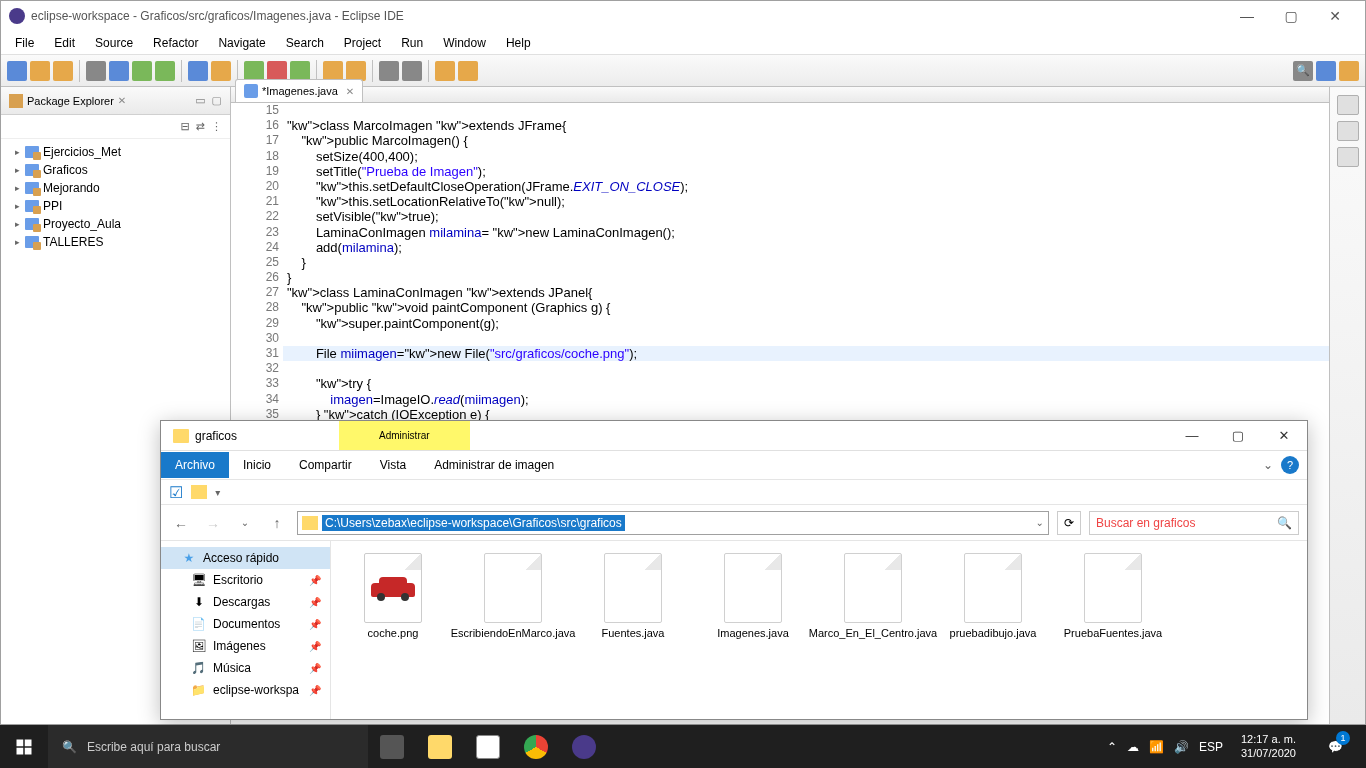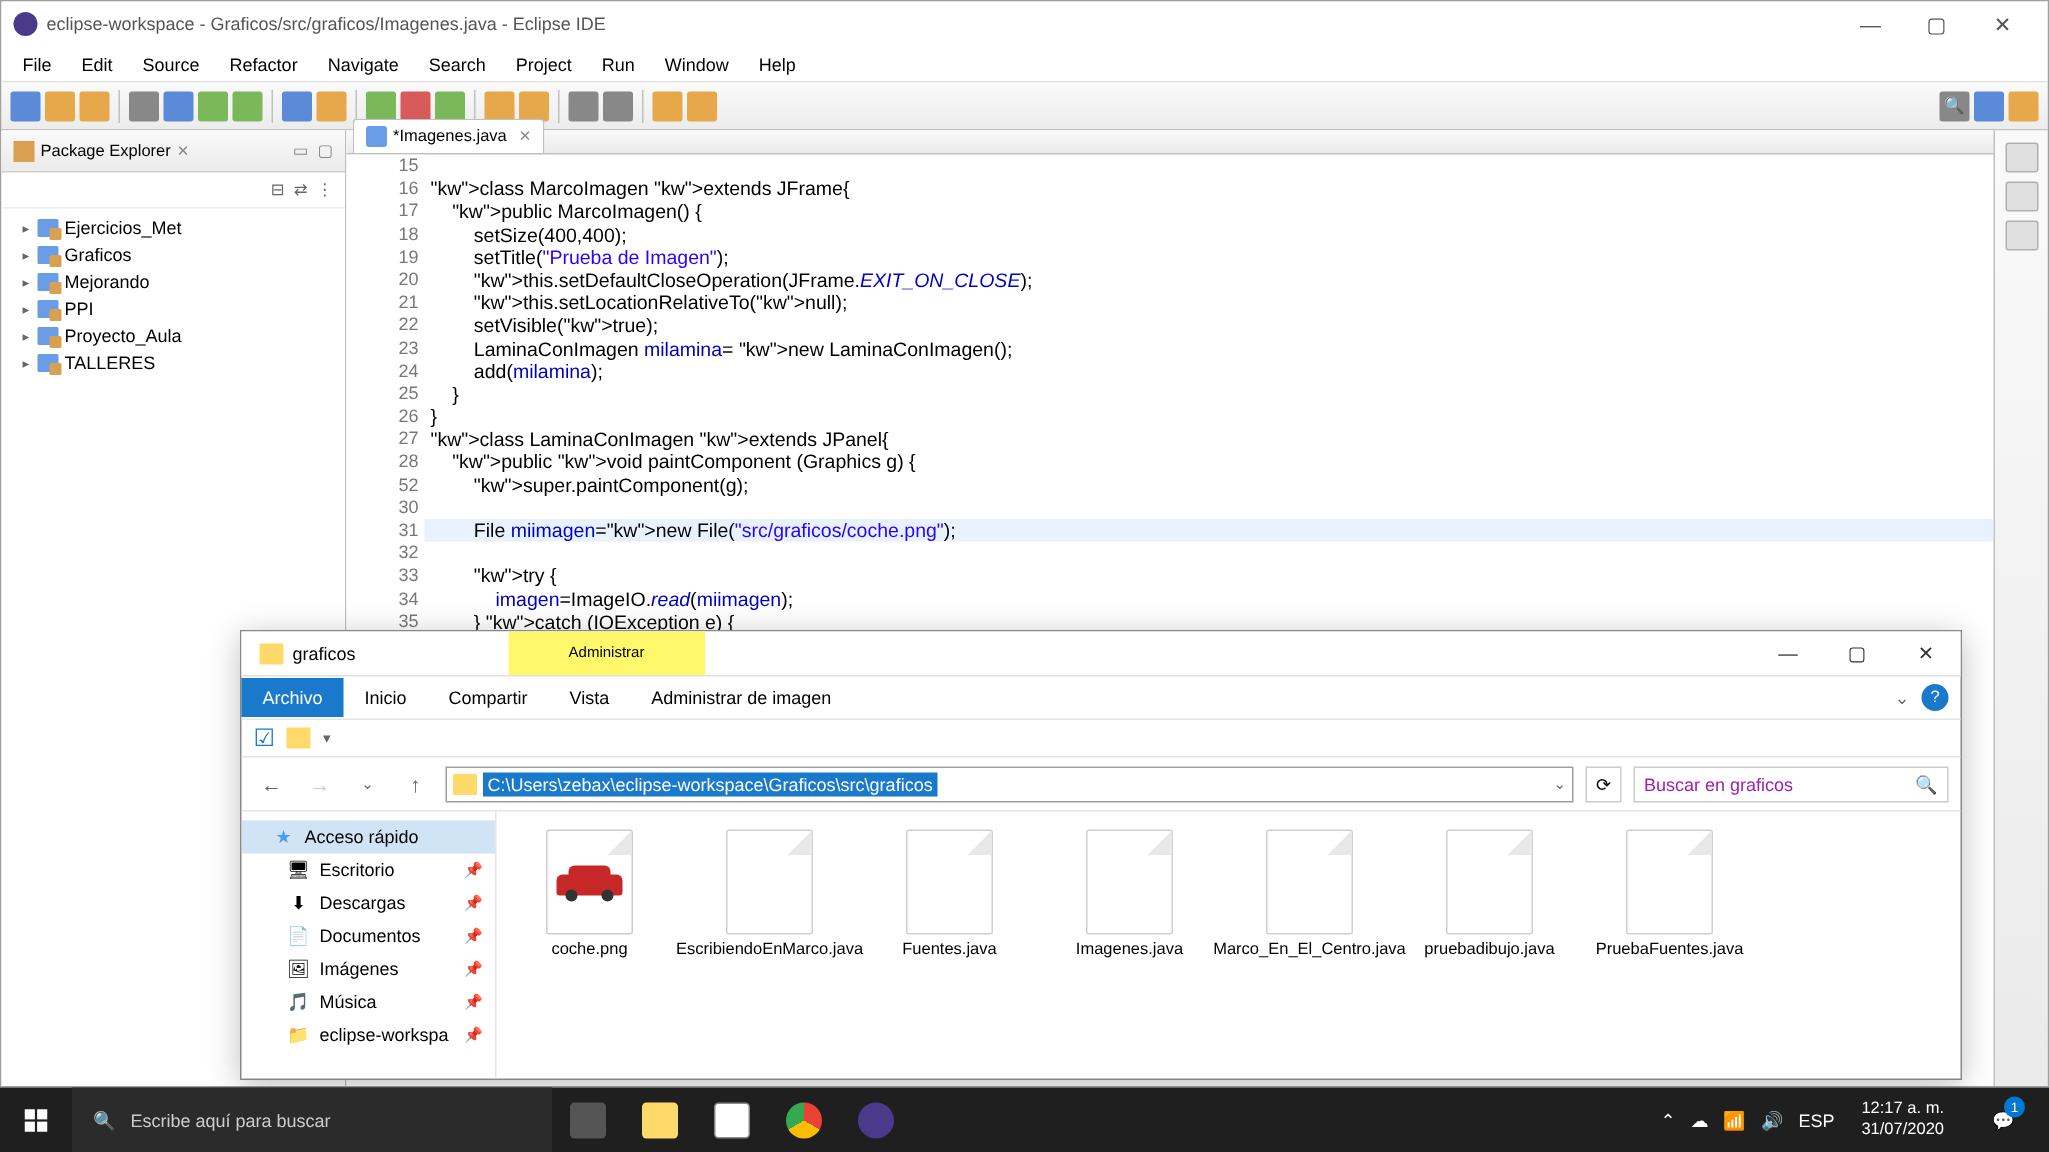--- a/index.html
+++ b/index.html
@@ -57,21 +57,21 @@
 .exp-ribbon .spacer { flex:1; }
 .exp-ribbon .help { width:18px; height:18px; background:#1979ca; color:#fff; border-radius:50%; display:flex; align-items:center; justify-content:center; font-size:11px; margin-right:8px; }
 .exp-quickbar { height:26px; border-top:1px solid #e5e5e5; border-bottom:1px solid #e5e5e5; display:flex; align-items:center; padding:0 8px; gap:8px; }
 .exp-quickbar .qicon { width:16px; height:14px; background:#ffd96a; }
 .exp-addr { height:36px; display:flex; align-items:center; padding:0 8px; gap:8px; border-bottom:1px solid #e5e5e5; }
 .exp-addr .nav-arrow { width:24px; height:24px; display:flex; align-items:center; justify-content:center; color:#666; font-size:14px; }
 .exp-addr .addr-box { flex:1; height:24px; border:1px solid #a0a0a0; display:flex; align-items:center; padding:0 4px; }
 .exp-addr .addr-box .folder-ico { width:16px; height:14px; background:#ffd96a; margin-right:4px; }
 .exp-addr .addr-text { background:#1979ca; color:#fff; padding:1px 3px; font-size:12px; }
 .exp-addr .refresh { width:24px; height:24px; border:1px solid #ccc; display:flex; align-items:center; justify-content:center; font-size:12px; }
-.exp-addr .search-box { width:210px; height:24px; border:1px solid #ccc; display:flex; align-items:center; padding:0 6px; font-size:12px; color:#a21caf; }
+.exp-addr .search-box { width:210px; height:24px; border:1px solid #ccc; display:flex; align-items:center; padding:0 6px; font-size:12px; color:#ef4444; }
 .exp-addr .search-box .sicon { margin-left:auto; }
 .exp-body { display:flex; height:calc(100% - 120px); }
 .exp-side { width:170px; border-right:1px solid #e5e5e5; padding:6px 0; font-size:12px; overflow:hidden; }
 .exp-side .sitem { display:flex; align-items:center; padding:3px 8px 3px 20px; gap:6px; }
 .exp-side .sitem.active { background:#d0e4f5; }
 .exp-side .sicon { width:16px; height:16px; display:flex; align-items:center; justify-content:center; font-size:12px; }
 .exp-side .pin { margin-left:auto; color:#888; font-size:10px; }
 .exp-files { flex:1; display:flex; padding:12px 16px; gap:28px; align-items:flex-start; }
 .file-item { width:92px; display:flex; flex-direction:column; align-items:center; font-size:11px; text-align:center; gap:4px; }
 .file-icon { width:58px; height:70px; background:#fff; border:1px solid #d0d0d0; border-radius:2px; position:relative; }
@@ -238,21 +238,21 @@
             <div>19</div>
             <div>20</div>
             <div>21</div>
             <div>22</div>
             <div>23</div>
             <div>24</div>
             <div>25</div>
             <div>26</div>
             <div>27</div>
             <div>28</div>
-            <div>52</div>
+            <div>29</div>
             <div>30</div>
             <div>31</div>
             <div>32</div>
             <div>33</div>
             <div>34</div>
             <div>35</div>
             <div>36</div>
           </div>
         <div class="code-lines" id="codelines">
             <div class="line"></div>

